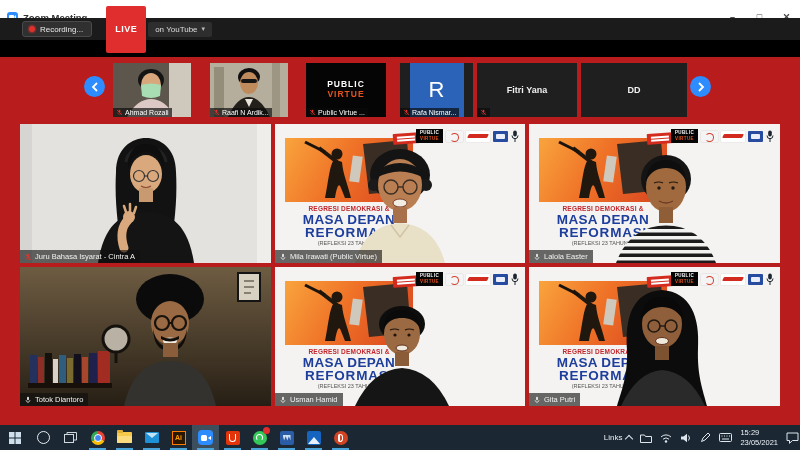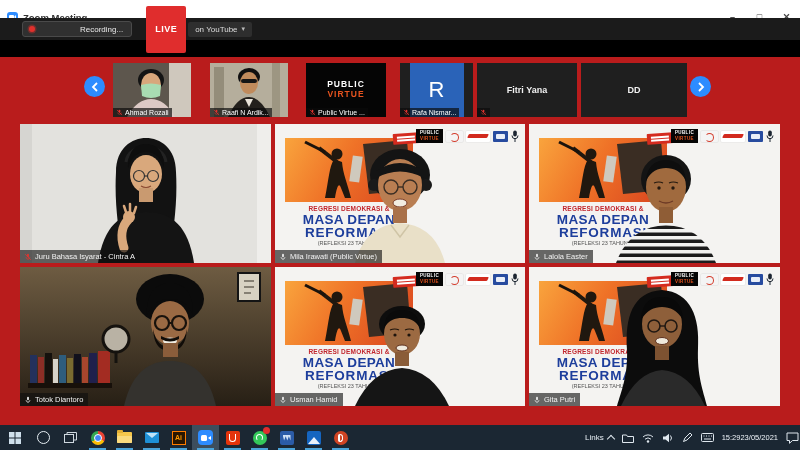--- a/index.html
+++ b/index.html
@@ -9,21 +9,21 @@
   .titlebar{position:absolute;left:0;top:0;width:800px;height:34px;background:#ffffff;display:flex;align-items:center;font-weight:bold;}
   .zoom-app-icon{width:11px;height:11px;border-radius:3px;background:#2d8cff;margin:0 5px 0 7px;position:relative;flex:0 0 auto;}
   .zoom-app-icon::after{content:"";position:absolute;left:2px;top:3.5px;width:4.5px;height:4px;background:#fff;border-radius:1px;}
   .zoom-app-icon::before{content:"";position:absolute;left:7px;top:3.5px;border-top:2px solid transparent;border-bottom:2px solid transparent;border-right:2.5px solid #fff;}
   .title-text{font-size:9.5px;color:#333;}
   .win-controls{margin-left:auto;display:flex;height:100%;}
   .win-btn{width:27px;display:flex;align-items:center;justify-content:center;font-size:9px;color:#444;cursor:default;}
 
   
   .meetbar{position:absolute;left:0;top:18px;width:800px;height:22px;background:#1b1b1b;display:flex;align-items:center;}
-  .rec-pill{margin-left:22px;display:flex;align-items:center;background:#303030;border:1px solid #4a4a4a;border-radius:3px;height:14px;padding:0 8px 0 6px;gap:40px;}
+  .rec-pill{margin-left:22px;display:flex;align-items:center;background:#303030;border:1px solid #4a4a4a;border-radius:3px;height:14px;padding:0 8px 0 6px;}
   .rec-dot{width:6px;height:6px;border-radius:50%;background:#e0302c;margin-right:5px;box-shadow:0 0 0 1.5px rgba(224,48,44,.35);}
   .rec-label{font-size:8px;color:#e8e8e8;}
   .live-badge{margin-left:14px;background:#e02d2d;color:#fff;font-size:9px;font-weight:bold;height:15px;line-height:15px;padding:16px 9px;border-radius:2px;letter-spacing:.5px;}
   .live-target{display:flex;align-items:center;gap:4px;background:#2e2e2e;height:15px;border-radius:2px;margin-left:2px;padding:0 7px;font-size:8px;color:#ddd;}
   .live-caret{font-size:7px;color:#bbb;}
 
   
   .zoom-body{position:absolute;left:0;top:57px;width:800px;height:437px;background:#b91c1c;}
 
   .strip-arrow{position:absolute;top:19px;width:21px;height:21px;border-radius:50%;background:#2d8cff;display:flex;align-items:center;justify-content:center;z-index:5;}
@@ -94,21 +94,21 @@
   .ic-word::after{content:"";position:absolute;left:3px;top:4px;width:8px;height:6px;background:#cfe0f5;clip-path:polygon(0 0,20% 100%,40% 30%,60% 100%,80% 30%,100% 100%,100% 0);}
   .ic-photos{width:14px;height:14px;background:#1565c0;border-radius:2px;position:relative;overflow:hidden;}
   .ic-photos::after{content:"";position:absolute;left:1px;bottom:1px;border-left:6px solid transparent;border-right:6px solid transparent;border-bottom:7px solid #e8f1fb;}
   .ic-ppt{width:14px;height:14px;background:#d04423;border-radius:50%;position:relative;}
   .ic-ppt::after{content:"";position:absolute;left:4px;top:3px;width:5px;height:8px;border:1.6px solid #fff;border-radius:2px 4px 4px 2px;border-left-width:2.2px;box-sizing:border-box;}
 
   .tray{margin-left:auto;display:flex;align-items:center;gap:8px;padding-right:1px;color:#dfe7ee;}
   .links-group{display:flex;align-items:center;gap:4px;}
   .links-label{font-size:8px;color:#e6edf3;}
   .chev-up{width:5px;height:5px;border-left:1.3px solid #dfe7ee;border-top:1.3px solid #dfe7ee;transform:rotate(45deg);margin-top:2px;}
-  .clock{display:flex;flex-direction:row;align-items:flex-start;font-size:7.5px;line-height:1.25;color:#eef3f8;}
+  .clock{display:flex;flex-direction:column;align-items:flex-start;font-size:7.5px;line-height:1.25;color:#eef3f8;}
 </style>
 </head>
 <body>
 
 <div class="screen">
 
   <div class="titlebar">
     <div class="zoom-app-icon"></div>
     <div class="title-text">Zoom Meeting</div>
     <div class="win-controls">

